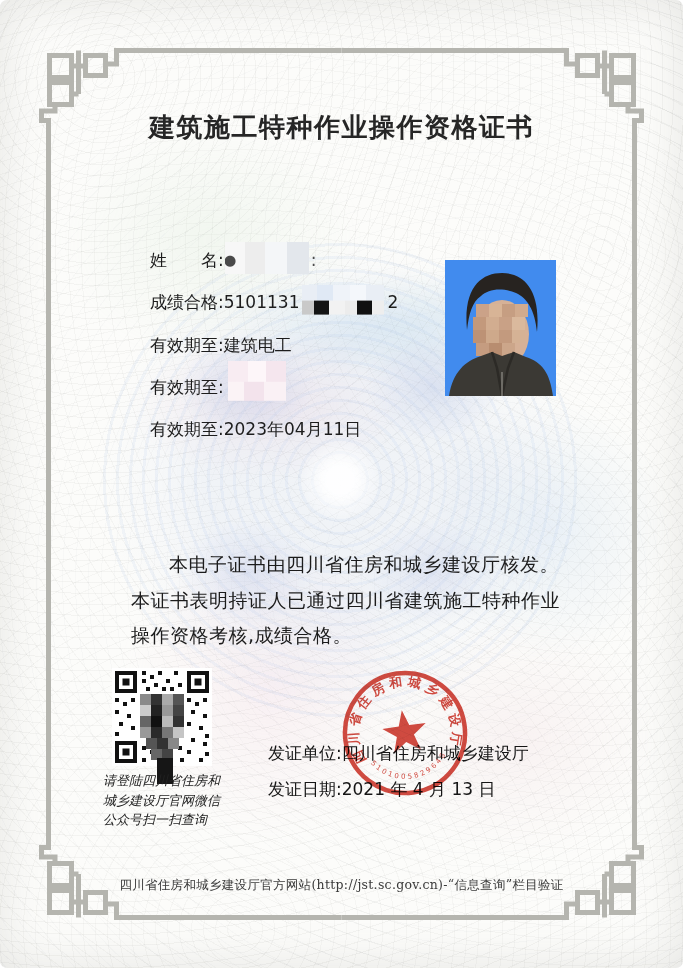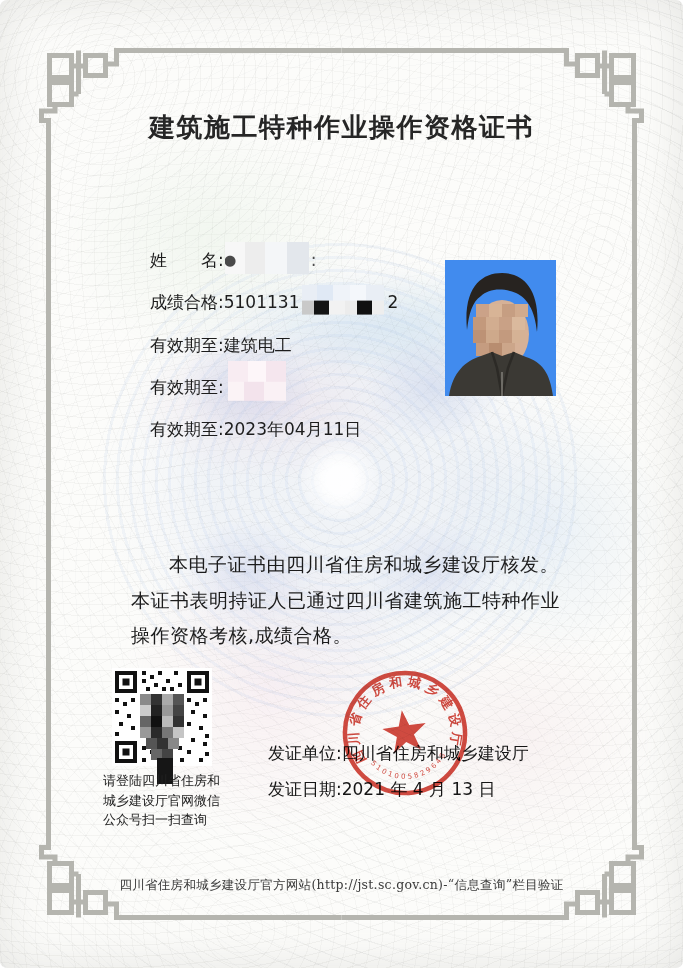--- a/index.html
+++ b/index.html
@@ -63,21 +63,21 @@
     background-image:
       linear-gradient(90deg,#f8ecf2 0 34%,#fdf6f9 34% 66%,#f5e6ee 66%),
       linear-gradient(90deg,#fbf3f6 0 28%,#f3e3ec 28% 62%,#faf1f5 62%);}
   .photo{position:absolute;left:445px;top:260px;z-index:2;}
   .paragraph{
     position:absolute;left:131px;top:528px;width:436px;z-index:2;
     font-size:19px;line-height:35.5px;text-indent:2em;color:#1c1c1c;letter-spacing:.5px;
   }
   .qr{position:absolute;left:112px;top:668px;z-index:2;}
   .qr-caption{position:absolute;left:103px;top:771px;width:140px;z-index:2;
-    font-family:"DejaVu Serif","Liberation Serif",serif;font-size:13px;line-height:19.5px;color:#222;}
+    font-family:"DejaVu Serif","Liberation Serif",serif;font-size:13px;line-height:19.5px;color:#222;font-style:italic;}
   .issue-row{position:absolute;left:268px;height:26px;z-index:2;display:flex;align-items:center;font-size:17px;color:#151515;margin-top:24px;}
   .seal{position:absolute;left:337px;top:665px;z-index:4;transform:rotate(-8deg);opacity:.9;mix-blend-mode:multiply;}
   .seal text{font-family:"DejaVu Sans","Liberation Sans",sans-serif;font-weight:bold;fill:#cf382d;}
   .seal .ring-text{font-size:13px;letter-spacing:4.5px;}
   .seal .serial-text{font-size:7px;letter-spacing:2.5px;font-weight:normal;}
   .footer{
     position:absolute;left:0;top:852px;width:100%;z-index:2;text-align:center;
     font-family:"DejaVu Serif","Liberation Serif",serif;font-size:12.5px;color:#3a3a3a;letter-spacing:.3px;margin-top:25px;
   }
   .page::after{content:"";position:absolute;inset:0;z-index:6;pointer-events:none;

